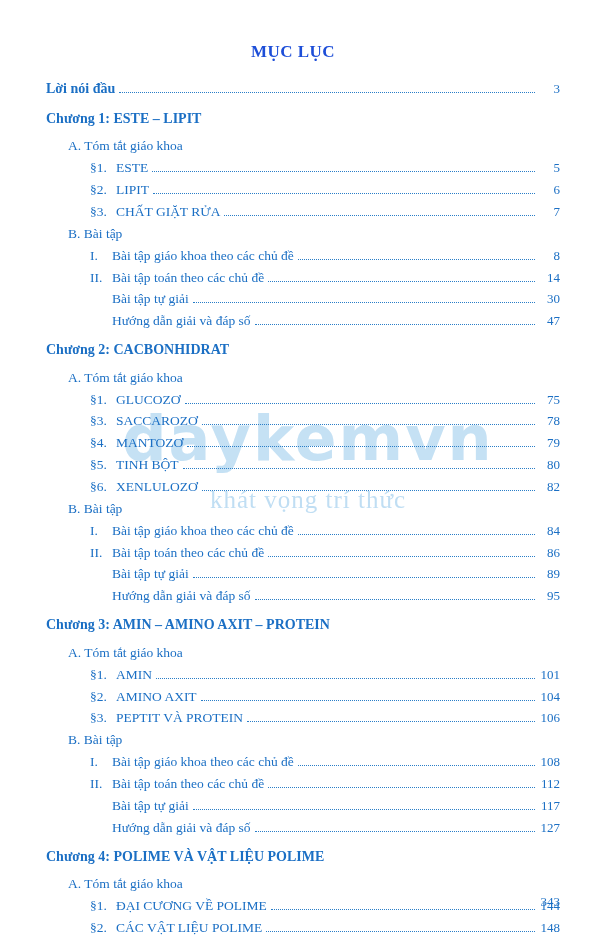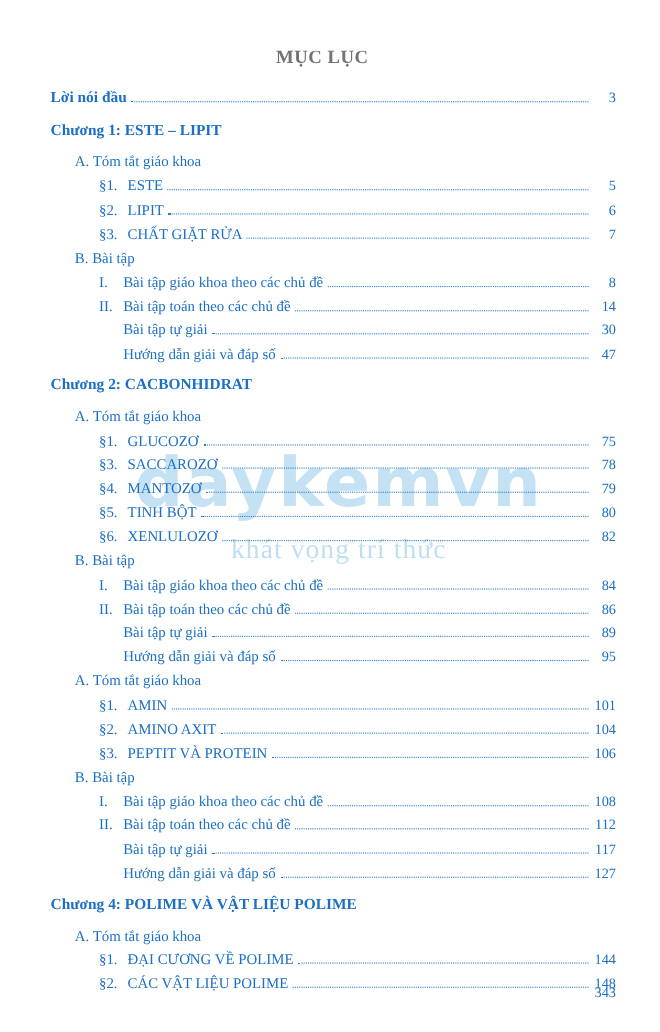--- a/index.html
+++ b/index.html
@@ -16,21 +16,21 @@
   .page {
     position: relative;
     width: 600px;
     height: 938px;
     padding: 36px 40px 10px 26px;
   }
   .doc-title {
     text-align: center;
     font-weight: bold;
     font-size: 17px;
-    color: #737373;
+    color: #1d4ed8;
     letter-spacing: 0.5px;
     margin: 6px 0 16px 0;
   }
   .toc {
     position: relative;
     z-index: 3;
   }
   .row {
     display: flex;
     align-items: baseline;
@@ -233,20 +233,25 @@
       <div class="row lvl-3 item">
         <span class="label">Bài tập tự giải</span>
         <span class="dots"></span>
         <span class="page-num">89</span>
       </div>
       <div class="row lvl-3 item">
         <span class="label">Hướng dẫn giải và đáp số</span>
         <span class="dots"></span>
         <span class="page-num">95</span>
       </div>
+      <div class="row lvl-0 chapter nodots">
+        <span class="label">Chương 3: AMIN – AMINO AXIT – PROTEIN</span>
+        <span class="dots"></span>
+        <span class="page-num"></span>
+      </div>
       <div class="row lvl-1 sec-a nodots">
         <span class="label">A. Tóm tắt giáo khoa</span>
         <span class="dots"></span>
         <span class="page-num"></span>
       </div>
       <div class="row lvl-2 item">
         <span class="label"><span class="numcol">§1.</span>AMIN</span>
         <span class="dots"></span>
         <span class="page-num">101</span>
       </div>

